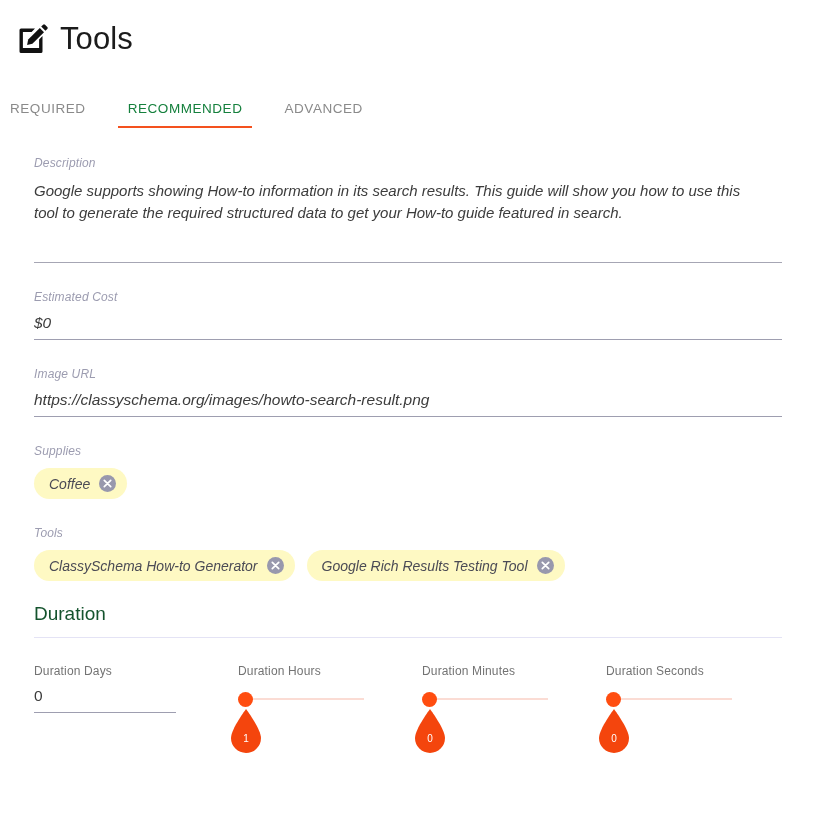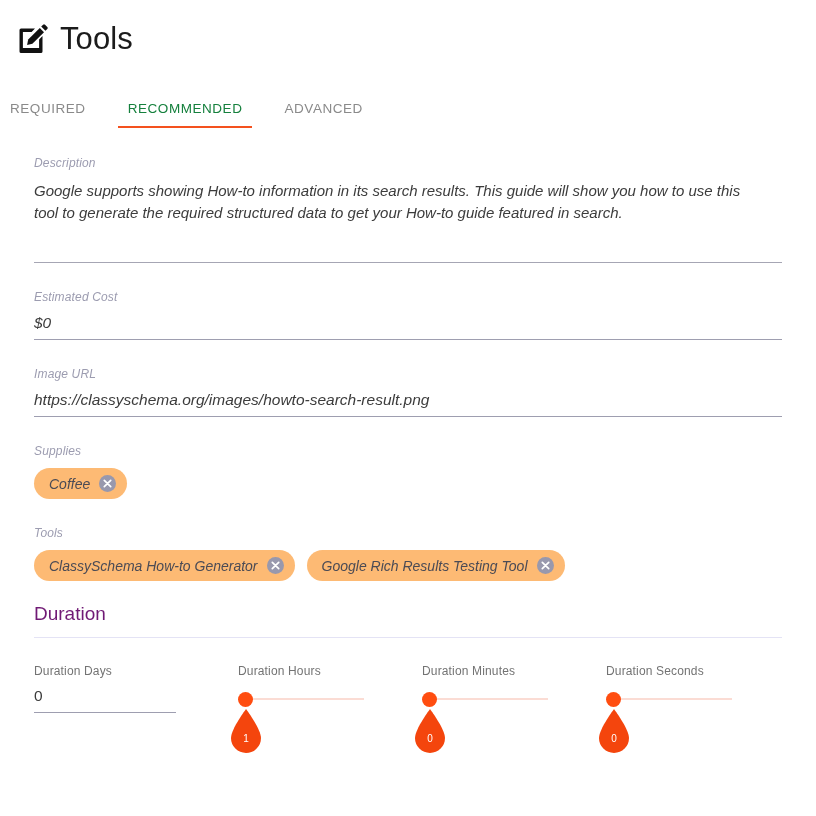--- a/index.html
+++ b/index.html
@@ -108,42 +108,42 @@
   
   .chip-row {
     display: flex;
     flex-wrap: wrap;
     gap: 12px;
     margin-top: 4px;
   }
   .chip {
     display: inline-flex;
     align-items: center;
-    background: #fdba74;
+    background: #fef9c3;
     border-radius: 16px;
     height: 31px;
     padding: 0 11px 0 15px;
     font-size: 14px;
     color: #4b4b55;
     cursor: pointer;
     user-select: none;
   }
   .chip-label { margin-right: 9px; white-space: nowrap; }
   .chip-remove {
     width: 17px;
     height: 17px;
     flex: 0 0 auto;
     display: block;
     cursor: pointer;
   }
 
   
   .section-title {
     font-size: 19px;
-    color: #701a75;
+    color: #14532d;
     font-weight: 400;
     margin-top: 22px;
   }
   .section-rule {
     height: 1px;
     background: #e4e3f5;
     width: 100%;
     margin-top: 12px;
   }
 

